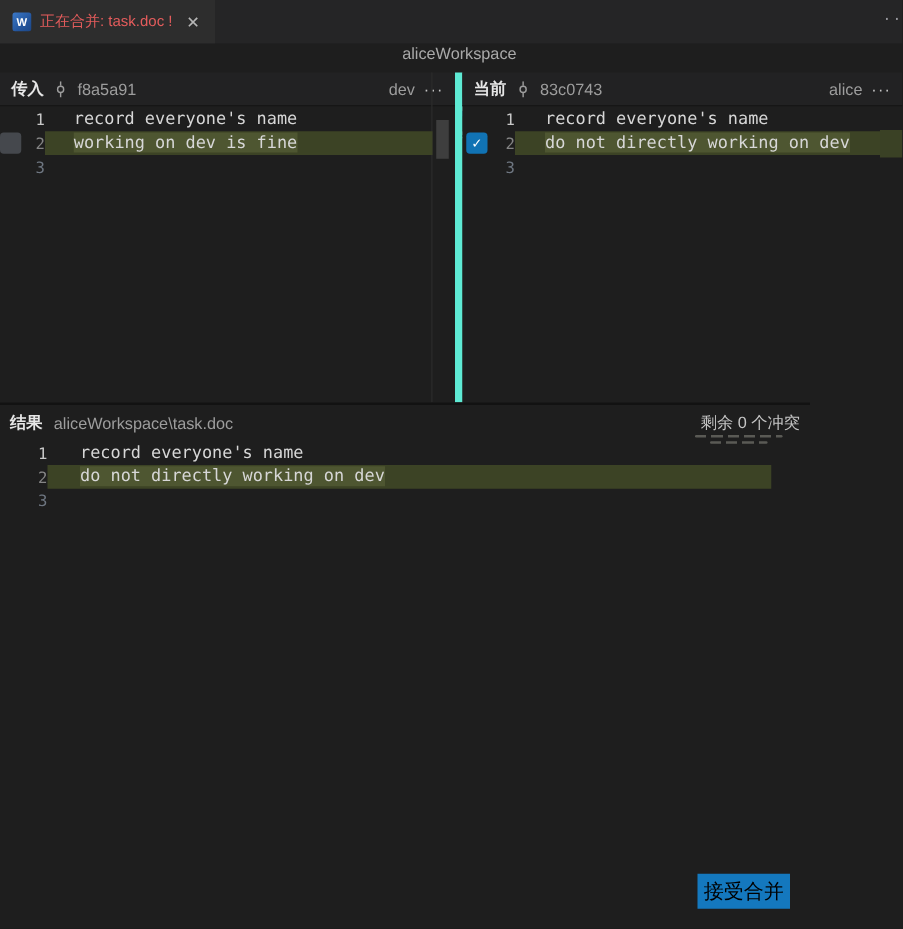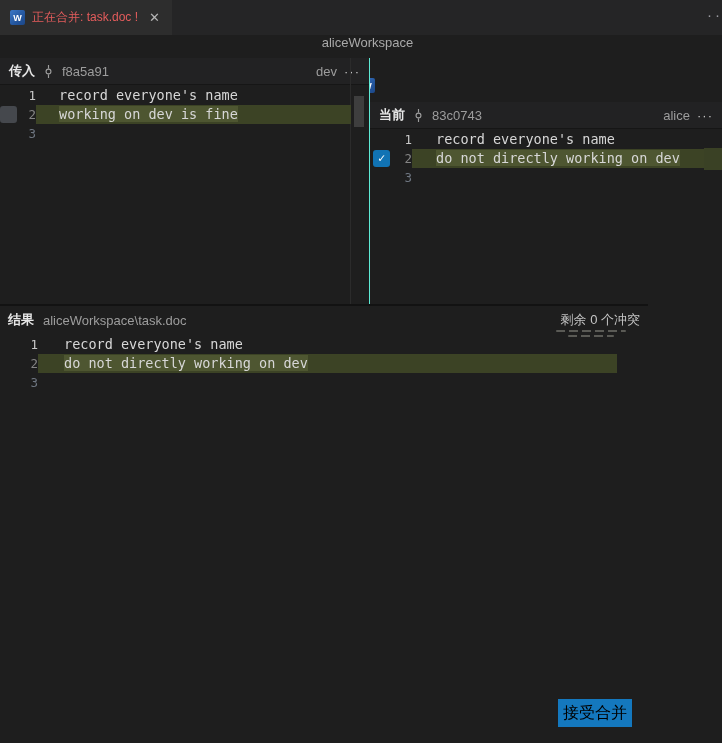--- a/index.html
+++ b/index.html
@@ -25,22 +25,22 @@
   
   .breadcrumb { position:absolute; left:0; top:35px; width:722px; height:23px;
                 background:#1e1e1e; display:flex; align-items:center;
                 padding-left:13px; gap:6px; font-size:13px; color:#a9a9a9;flex-direction:column; }
   .crumb-sep { color:#7f7f7f; font-size:14px; }
   .crumb-file { color:#c5c5c5; }
 
   
   .panes { position:absolute; left:0; top:58px; width:722px; height:264px; }
   .pane { position:absolute; top:0; height:264px; background:#1e1e1e; }
-  .pane.left  { left:0;   width:370px; border-right:1px solid #5eead4; }
-  .pane.right { left:370px; width:352px;margin-top:44px; }
+  .pane.left  { left:0;   width:370px; border-right:6px solid #5eead4; }
+  .pane.right { left:370px; width:352px; }
 
   .pane-header { height:27px; background:#222223; border-bottom:1px solid #161616;
                  display:flex; align-items:center; padding:0 9px; gap:7px; font-size:13px; }
   .pane-title { color:#e7e7e7; font-weight:bold; }
   .commit-hash { color:#9d9d9d; }
   .hspacer { flex:1; }
   .branch-name { color:#9d9d9d; }
   .pane-more { color:#c5c5c5; letter-spacing:1px; cursor:pointer; }
 
   
@@ -68,21 +68,21 @@
                       justify-content:center; }
 
   .ruler-border { position:absolute; top:0; bottom:0; right:18px; width:1px;
                   background:#2b2b2b; }
   .scroll-slider { position:absolute; right:5px; top:38px; width:10px; height:31px;
                    background:#4a4a4a; opacity:.75; }
   .ruler-mark { position:absolute; right:0; top:46px; width:18px; height:22px;
                 background:#3a4125; }
 
   
-  .result { position:absolute; left:0; top:304px; width:648px; height:421px;
+  .result { position:absolute; left:0; top:322px; width:648px; height:421px;
             background:#1e1e1e; border-top:2px solid #121212; }
   .result-header { height:28px; display:flex; align-items:center; padding:0 8px;
                    gap:9px; font-size:13px; }
   .result-title { color:#e7e7e7; font-weight:bold; }
   .result-path { color:#9d9d9d; }
   .remaining { color:#c5c5c5; }
 
   .minimap { position:absolute; right:22px; top:24px; width:70px; height:12px; }
   .minimap .mm-line { height:2px; margin-bottom:3px; border-radius:1px;
     background:repeating-linear-gradient(90deg,#5a5a55 0 9px,transparent 9px 13px); }

